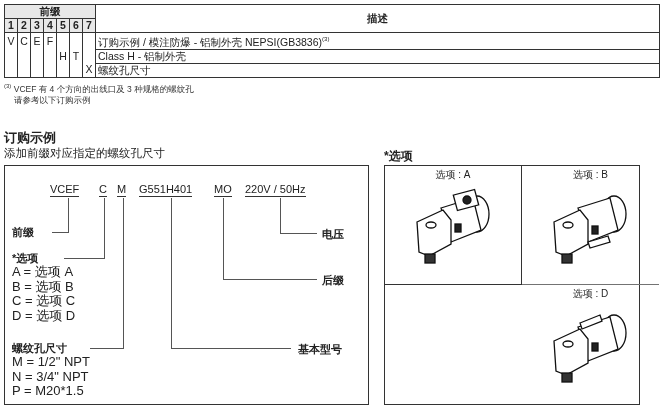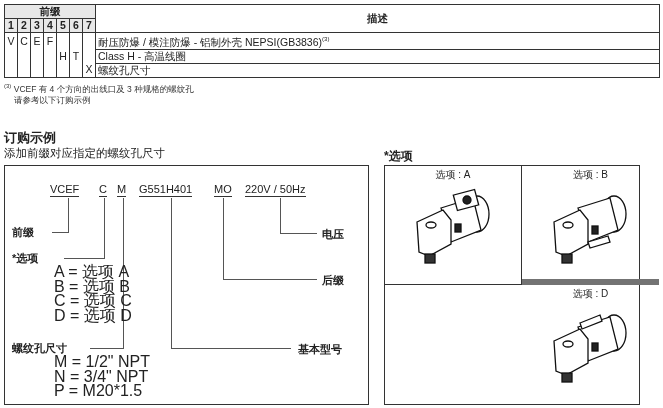--- a/index.html
+++ b/index.html
@@ -17,21 +17,21 @@
   table.spec .nob { border-top:none; border-bottom:none; }
   .footnote { left:4px; top:81px; font-size:8.5px; line-height:11px; color:#333; }
   .footnote sup { font-size:6px; }
   .sec-title { left:4px; top:129px; font-size:13px; font-weight:bold; }
   .sec-sub { left:4px; top:146px; font-size:11.5px;text-align:center; }
   
   .exbox { left:4px; top:165px; width:365px; height:240px; border:1px solid #333; box-sizing:border-box; }
   .code { font-size:11px; font-weight:normal; top:183px; border-bottom:1px solid #333; padding-bottom:1px; }
   .line { background:#555; }
   .lbl { font-size:11px; font-weight:bold; }
-  .opt { font-size:16px; line-height:14.5px;margin-left:42px; }
+  .opt { font-size:13px; line-height:14.5px; }
   
   .opt-title { left:384px; top:148px; font-size:12px; font-weight:bold; }
   .grid { left:384px; top:165px; width:256px; height:240px; border:1px solid #333; box-sizing:border-box; }
   .cell { position:absolute; width:137px; height:119px; box-sizing:border-box; }
   .cell .ct { position:absolute; top:2px; left:0; width:100%; text-align:center; font-size:10px; }
   .cell svg { position:absolute; left:26px; top:20px; }
 </style>
 </head>
 <body>
 
@@ -51,31 +51,31 @@
     <td class="pc num">7</td>
   </tr>
   <tr>
     <td class="pc" style="border-bottom:none">V</td>
     <td class="pc" style="border-bottom:none">C</td>
     <td class="pc" style="border-bottom:none">E</td>
     <td class="pc" style="border-bottom:none">F</td>
     <td class="pc" style="border-bottom:none"></td>
     <td class="pc" style="border-bottom:none"></td>
     <td class="pc" style="border-bottom:none"></td>
-    <td><span>耐压防爆 / 模注防爆 - 铝制外壳 NEPSI(GB3836)</span><sup style="font-size:6px">(3)</sup></td>
+    <td><span>订购示例 / 模注防爆 - 铝制外壳 NEPSI(GB3836)</span><sup style="font-size:6px">(3)</sup></td>
   </tr>
   <tr>
     <td class="pc nob"></td>
     <td class="pc nob"></td>
     <td class="pc nob"></td>
     <td class="pc nob"></td>
     <td class="pc nob">H</td>
     <td class="pc nob">T</td>
     <td class="pc nob"></td>
-    <td>Class H - 高温线圈</td>
+    <td>Class H - 铝制外壳</td>
   </tr>
   <tr>
     <td class="pc" style="border-top:none"></td>
     <td class="pc" style="border-top:none"></td>
     <td class="pc" style="border-top:none"></td>
     <td class="pc" style="border-top:none"></td>
     <td class="pc" style="border-top:none"></td>
     <td class="pc" style="border-top:none"></td>
     <td class="pc" style="border-top:none">X</td>
     <td>螺纹孔尺寸</td>
@@ -147,21 +147,21 @@
         <path d="M30 22 L62 12 L70 44 L40 56 Z"></path>
         <rect x="44" y="6" width="22" height="16" transform="rotate(-15 55 14)"></rect>
         <circle cx="56" cy="14" r="4" fill="#222"></circle>
         <path d="M6 36 L32 24 L40 34 L40 58 L18 70 L8 66 Z"></path>
         <ellipse cx="20" cy="39" rx="5" ry="3"></ellipse>
         <rect x="14" y="68" width="10" height="9" fill="#333"></rect>
         <rect x="44" y="38" width="6" height="8" fill="#222"></rect>
       </g>
     </svg>
   </div>
-  <div class="cell" style="left:137px;top:0;border-bottom:6px solid #737373">
+  <div class="cell" style="left:137px;top:0;border-bottom:1px solid #737373">
     <div class="ct">选项 : B</div>
     <svg width="85" height="85" viewBox="0 0 85 85">
       <g fill="#fff" stroke="#111" stroke-width="1.3">
         <ellipse cx="66" cy="28" rx="12" ry="18"></ellipse>
         <path d="M30 22 L62 12 L70 44 L40 56 Z"></path>
         <path d="M6 36 L32 24 L40 34 L40 58 L18 70 L8 66 Z"></path>
         <ellipse cx="20" cy="39" rx="5" ry="3"></ellipse>
         <rect x="14" y="68" width="10" height="9" fill="#333"></rect>
         <rect x="44" y="40" width="6" height="8" fill="#222"></rect>
         <path d="M40 56 L60 50 L62 56 L42 62 Z"></path>

